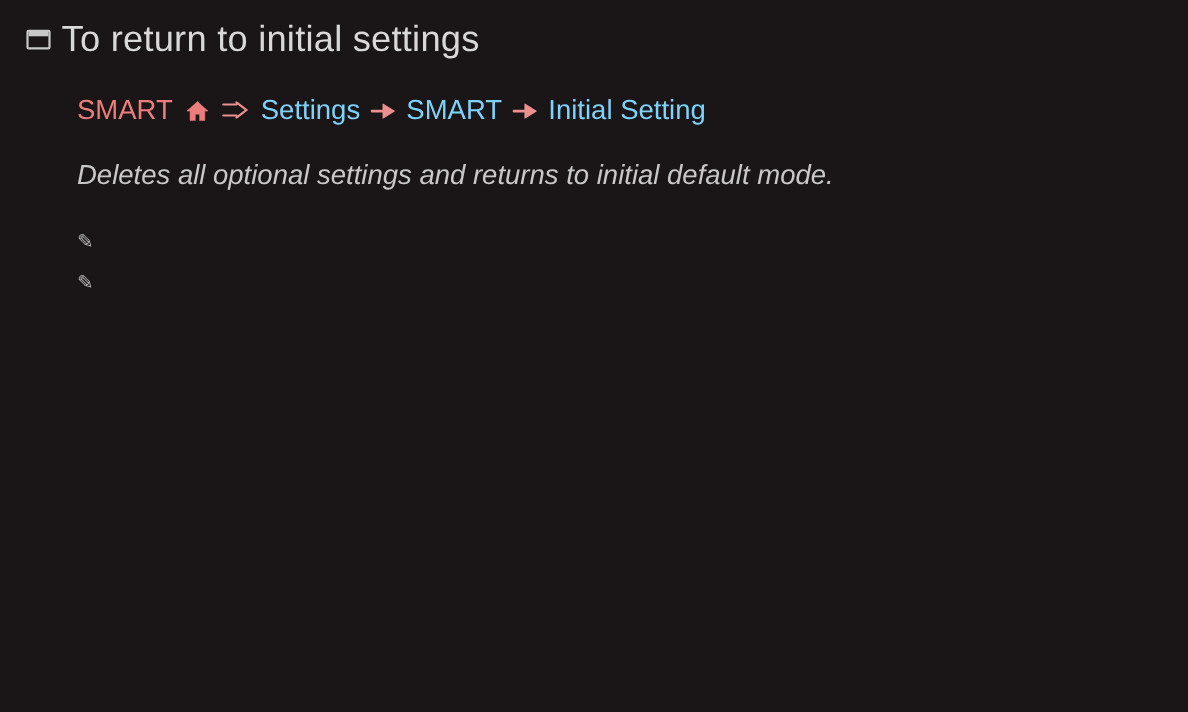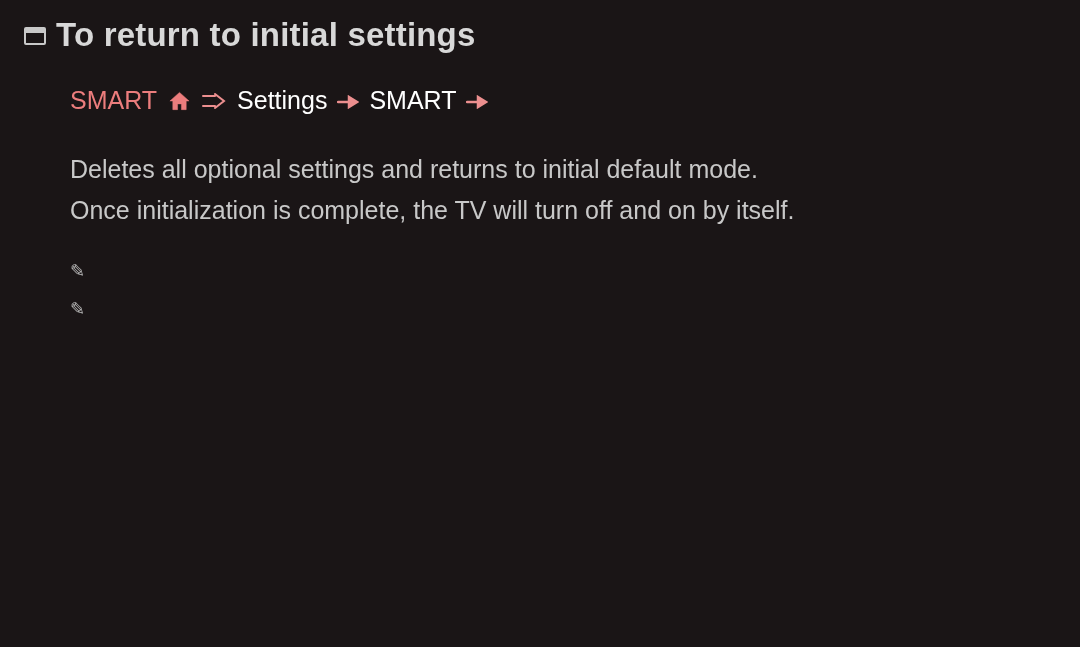--- a/index.html
+++ b/index.html
@@ -37,58 +37,59 @@
       content: '';
       position: absolute;
       top: 0;
       left: 0;
       right: 0;
       height: 4px;
       background: #c8c8c8;
     }
     .title-text {
       font-size: 33px;
-      font-weight: 700;
+      font-weight: 400;
       color: #d8d8d8;
       letter-spacing: 0.2px;
     }
     .breadcrumb {
       display: flex;
       align-items: center;
       gap: 10px;
       margin-left: 46px;
-      margin-bottom: 34px;
+      margin-bottom: 24px;
       font-size: 25px;
     }
     .bc-smart {
       color: #ec7d7d;
       font-weight: 500;
     }
     .home-icon {
       display: inline-flex;
       align-items: center;
       margin-left: 1px;
     }
     .arrow-open {
       color: #ec8f8f;
       font-size: 24px;
     }
     .bc-item {
-      color: #ffffff;
+      color: #7dd3fc;
     }
     .arrow-solid {
       color: #ec8f8f;
       font-size: 24px;
     }
     .description {
       margin-left: 46px;
       font-size: 25px;
       color: #c8c8c8;
       line-height: 1.65;
       margin-bottom: 30px;
+      font-style: italic;
     }
     .description p {
       margin: 0;
     }
     .notes {
       margin-left: 46px;
     }
     .note-item {
       display: flex;
       align-items: baseline;
@@ -132,25 +133,25 @@
       <svg width="22" height="14" viewBox="0 0 22 14">
         <path d="M 1 7 L 14 7 M 12 2 L 20 7 L 12 12 Z" stroke="#ec8f8f" stroke-width="2.5" fill="#ec8f8f" stroke-linecap="round"></path>
       </svg>
     </span>
     <span class="bc-item">SMART</span>
     <span class="arrow-solid">
       <svg width="22" height="14" viewBox="0 0 22 14">
         <path d="M 1 7 L 14 7 M 12 2 L 20 7 L 12 12 Z" stroke="#ec8f8f" stroke-width="2.5" fill="#ec8f8f" stroke-linecap="round"></path>
       </svg>
     </span>
+    <span class="bc-item">Initial Setting</span>
   </div>
 
   <div class="description">
     <p>Deletes all optional settings and returns to initial default mode.</p>
-    <p>Once initialization is complete, the TV will turn off and on by itself.</p>
   </div>
 
   <div class="notes">
     <div class="note-item">
       <span class="note-bullet">✎</span>
     </div>
     <div class="note-item">
       <span class="note-bullet">✎</span>
     </div>
   </div>

